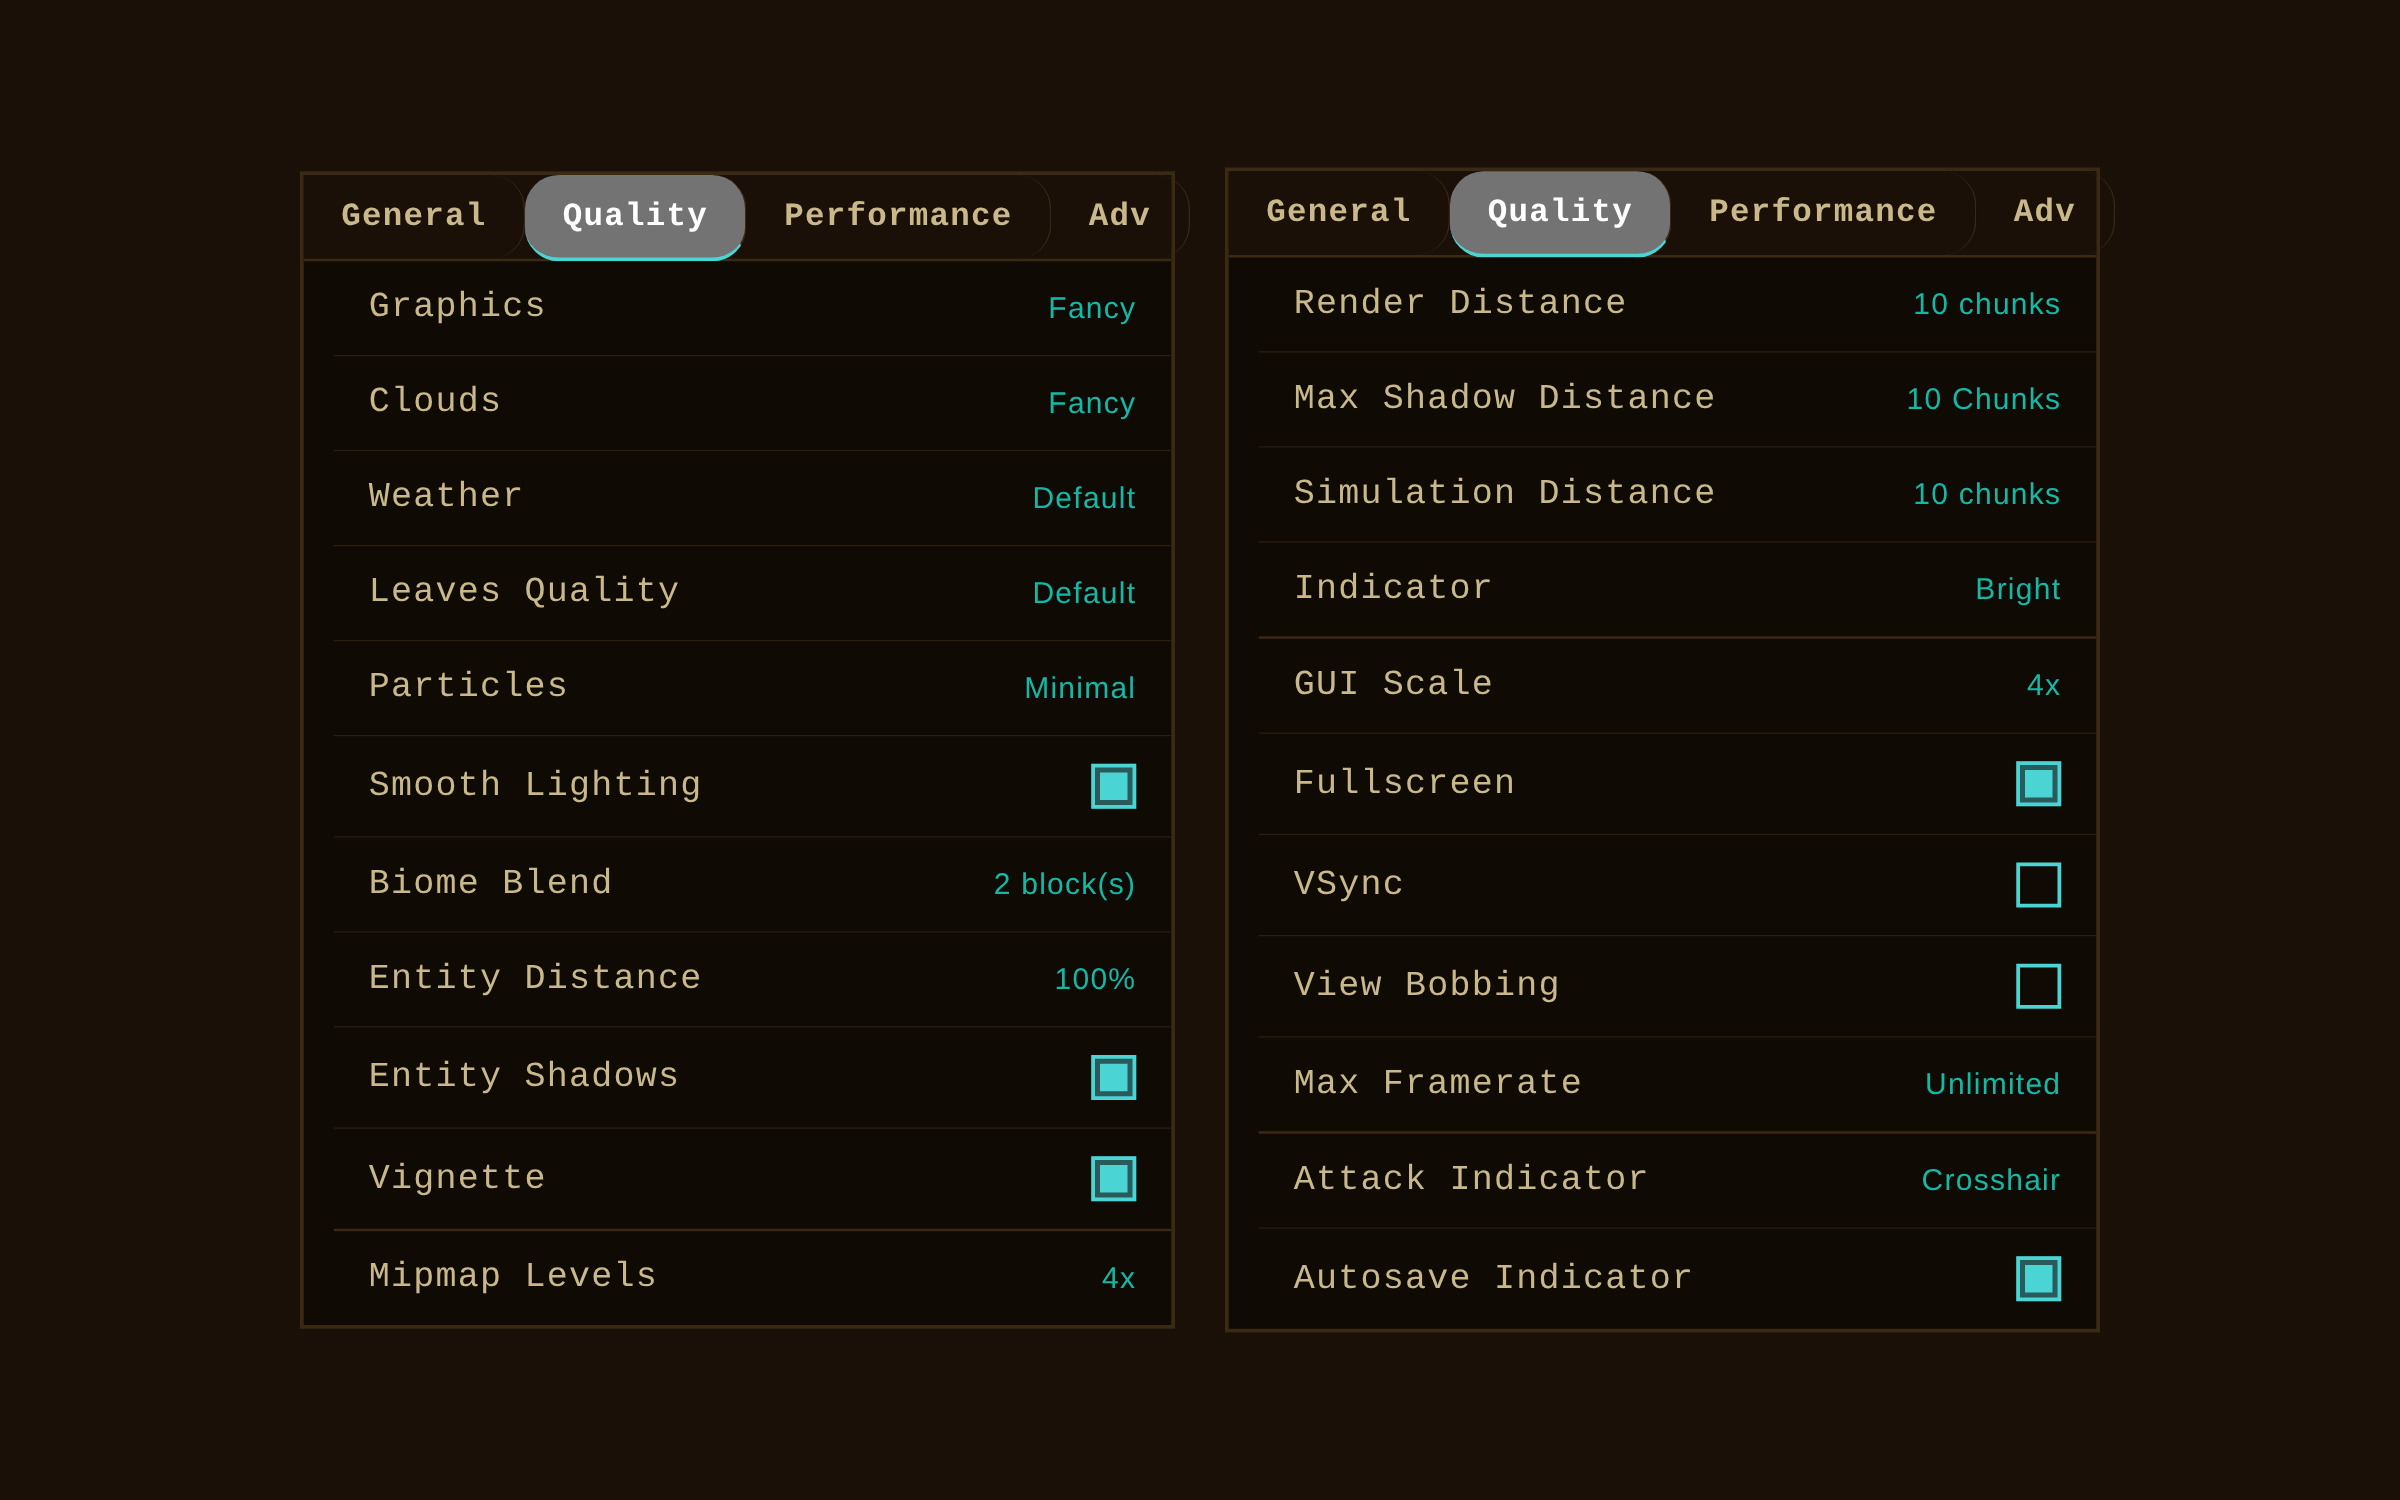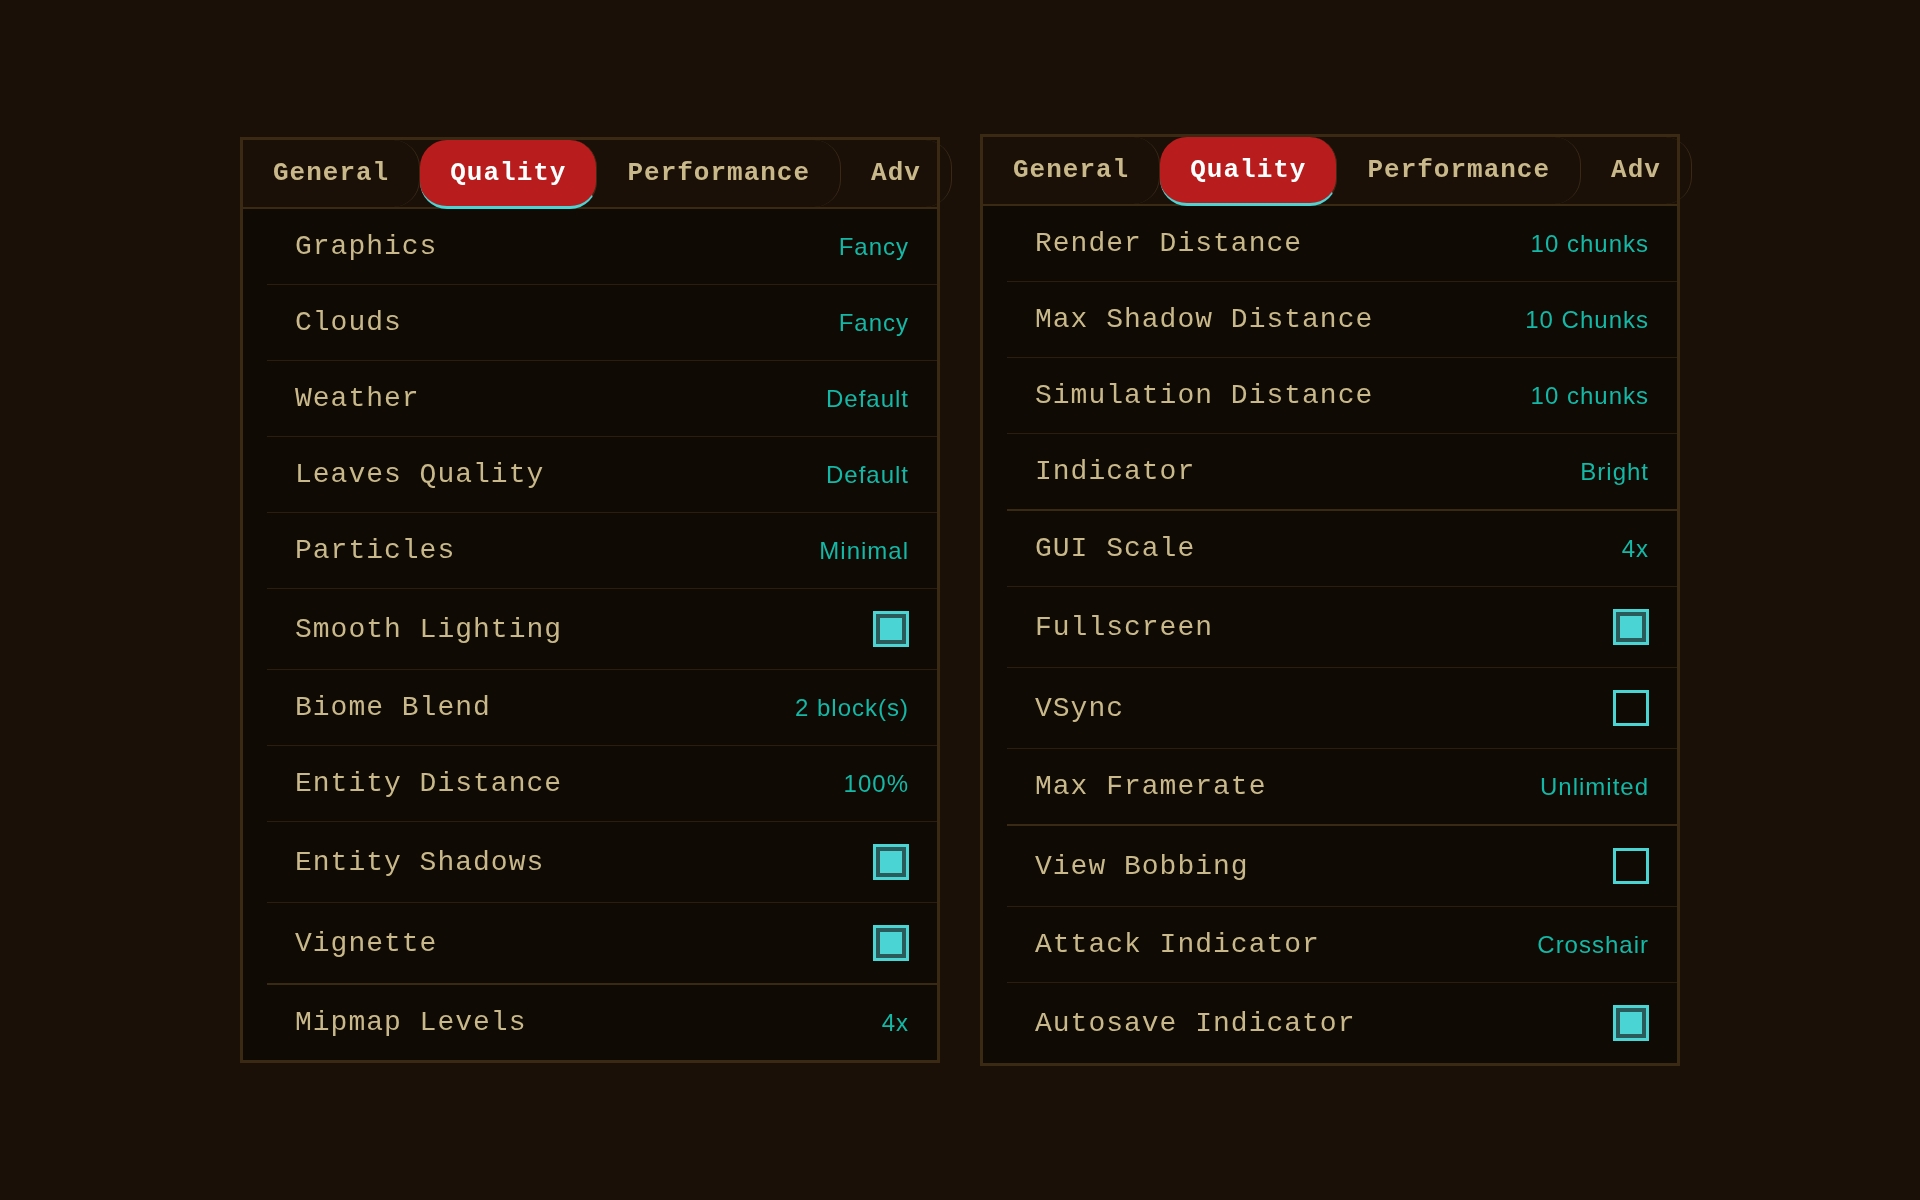--- a/index.html
+++ b/index.html
@@ -37,21 +37,21 @@
       cursor: pointer;
       letter-spacing: 1px;
       border-right: 1px solid #3a2a14;
       font-family: 'Courier New', Courier, monospace;
       border-radius: 27px;
     }
 
     .tab.active {
       color: #ffffff;
       border-bottom: 3px solid #4ad4d4;
-      background-color: #b91c1c;
+      background-color: #737373;
       margin-bottom: -2px;
     }
 
     .settings-list {
       padding: 0;
       margin-left: 24px;
     }
 
     .setting-row {
       display: flex;
@@ -216,31 +216,31 @@
     <div class="setting-row">
       <span class="setting-label">Fullscreen</span>
       <div class="checkbox checked"></div>
     </div>
 
     <div class="setting-row">
       <span class="setting-label">VSync</span>
       <div class="checkbox unchecked"></div>
     </div>
 
+    <div class="setting-row">
+      <span class="setting-label">View Bobbing</span>
+      <div class="checkbox unchecked"></div>
+    </div>
+
     <div class="setting-row has-divider-after">
       <span class="setting-label">Max Framerate</span>
       <span class="setting-value">Unlimited</span>
     </div>
 
     <div class="setting-row">
-      <span class="setting-label">View Bobbing</span>
-      <div class="checkbox unchecked"></div>
-    </div>
-
-    <div class="setting-row">
       <span class="setting-label">Attack Indicator</span>
       <span class="setting-value">Crosshair</span>
     </div>
 
     <div class="setting-row">
       <span class="setting-label">Autosave Indicator</span>
       <div class="checkbox checked"></div>
     </div>
 
   </div>

